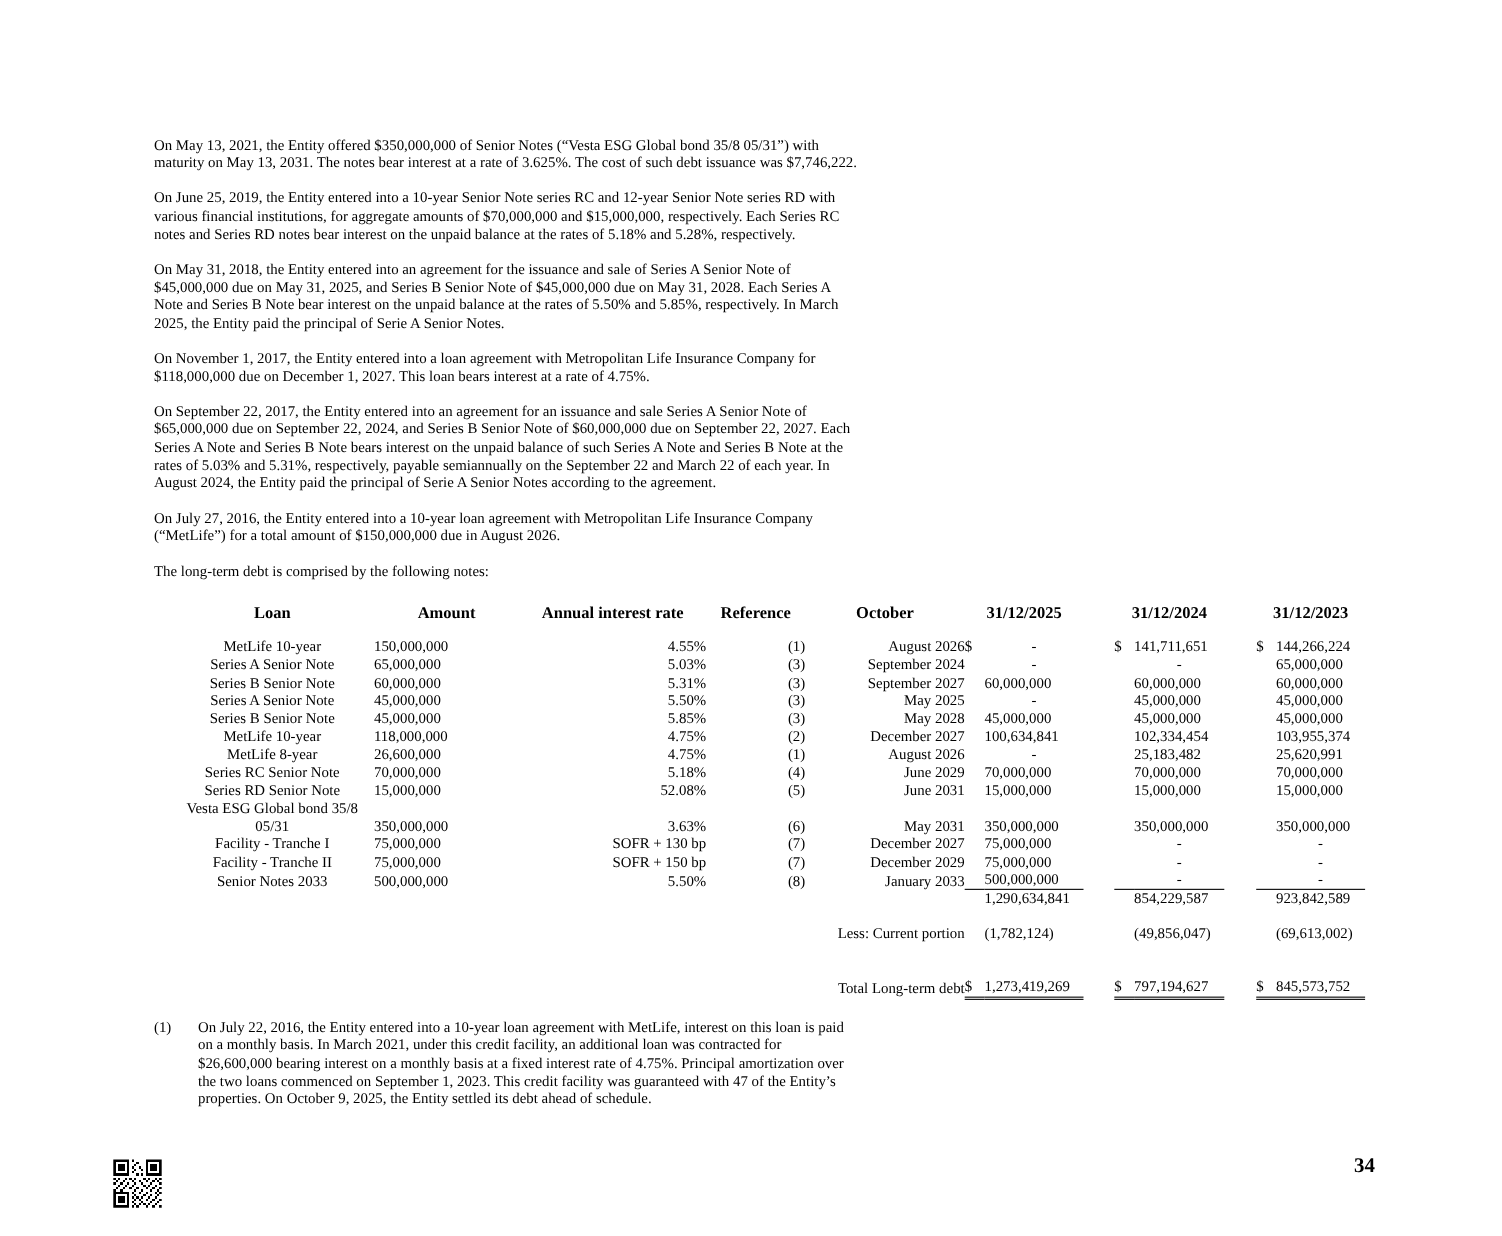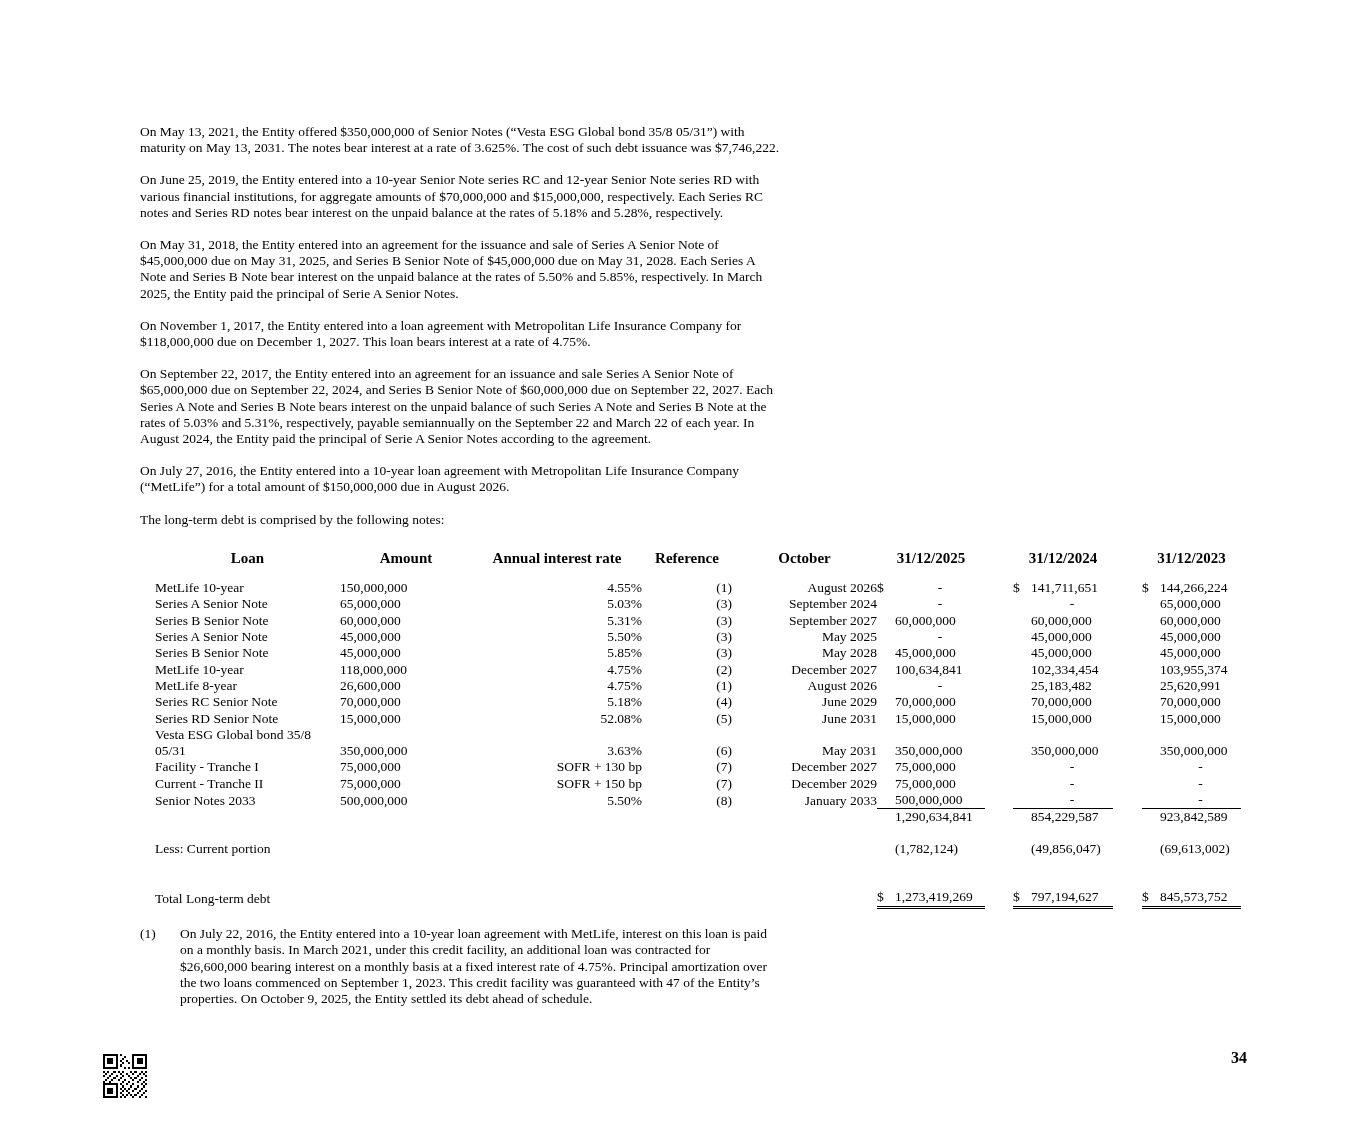--- a/index.html
+++ b/index.html
@@ -17,38 +17,38 @@
   table.debt {
     border-collapse:collapse; table-layout:fixed;
     width:1086px; margin-left:15px; font-size:13.5px;
   }
   table.debt th, table.debt td {
     padding:0; line-height:16.3px; vertical-align:bottom;
     white-space:nowrap; overflow:visible;
   }
   thead th { font-weight:bold; font-size:15px; text-align:center; }
   th.h-loan { text-align:center; }
-  td.loan { text-align:left; }
+  td.loan { text-align:center; }
   td.indent { padding-left:9px; }
   td.num { text-align:left; }
   td.ctr { text-align:right; }
   td.dash { text-align:center; }
   td.cur { text-align:left; }
-  td.label { text-align:left; }
+  td.label { text-align:right; }
   tr.sp td { line-height:1px; font-size:1px; }
   .u  { border-bottom:1px solid #000; }
   .uu { border-bottom:3px double #000; padding-bottom:1px !important; }
 
   .footnote { display:flex; margin-top:17px; font-size:13.5px; line-height:16.2px; }
   .fn-marker { width:40px; flex:none; }
   .fn-text { width:588px; }
 
   .page-number {
     position:absolute; left:1231px; top:1049px;
-    font-size:16px; font-weight:bold;
+    font-size:19px; font-weight:bold;
   }
   .qr { position:absolute; left:103px; top:1054px; width:44px; height:44px; }
 </style>
 </head>
 <body>
 
 <div class="content">
   <p class="para">On May 13, 2021, the Entity offered $350,000,000 of Senior Notes (“Vesta ESG Global bond 35/8 05/31”) with maturity on May 13, 2031. The notes bear interest at a rate of 3.625%. The cost of such debt issuance was $7,746,222.</p>
   <p class="para">On June 25, 2019, the Entity entered into a 10-year Senior Note series RC and 12-year Senior Note series RD with various financial institutions, for aggregate amounts of $70,000,000 and $15,000,000, respectively. Each Series RC notes and Series RD notes bear interest on the unpaid balance at the rates of 5.18% and 5.28%, respectively.</p>
   <p class="para">On May 31, 2018, the Entity entered into an agreement for the issuance and sale of Series A Senior Note of $45,000,000 due on May 31, 2025, and Series B Senior Note of $45,000,000 due on May 31, 2028. Each Series A Note and Series B Note bear interest on the unpaid balance at the rates of 5.50% and 5.85%, respectively. In March 2025, the Entity paid the principal of Serie A Senior Notes.</p>
@@ -265,21 +265,21 @@
           <td class="cur"></td>
           <td class="num">75,000,000</td>
           <td class="gap"></td>
           <td class="cur"></td>
           <td class="dash">-</td>
           <td class="gap"></td>
           <td class="cur"></td>
           <td class="dash">-</td>
         </tr>
         <tr>
-          <td class="loan">Current - Tranche II</td>
+          <td class="loan">Facility - Tranche II</td>
           <td class="num">75,000,000</td>
           <td class="ctr">SOFR + 150 bp</td>
           <td class="ctr">(7)</td>
           <td class="ctr">December 2029</td>
           <td class="cur"></td>
           <td class="num">75,000,000</td>
           <td class="gap"></td>
           <td class="cur"></td>
           <td class="dash">-</td>
           <td class="gap"></td>

